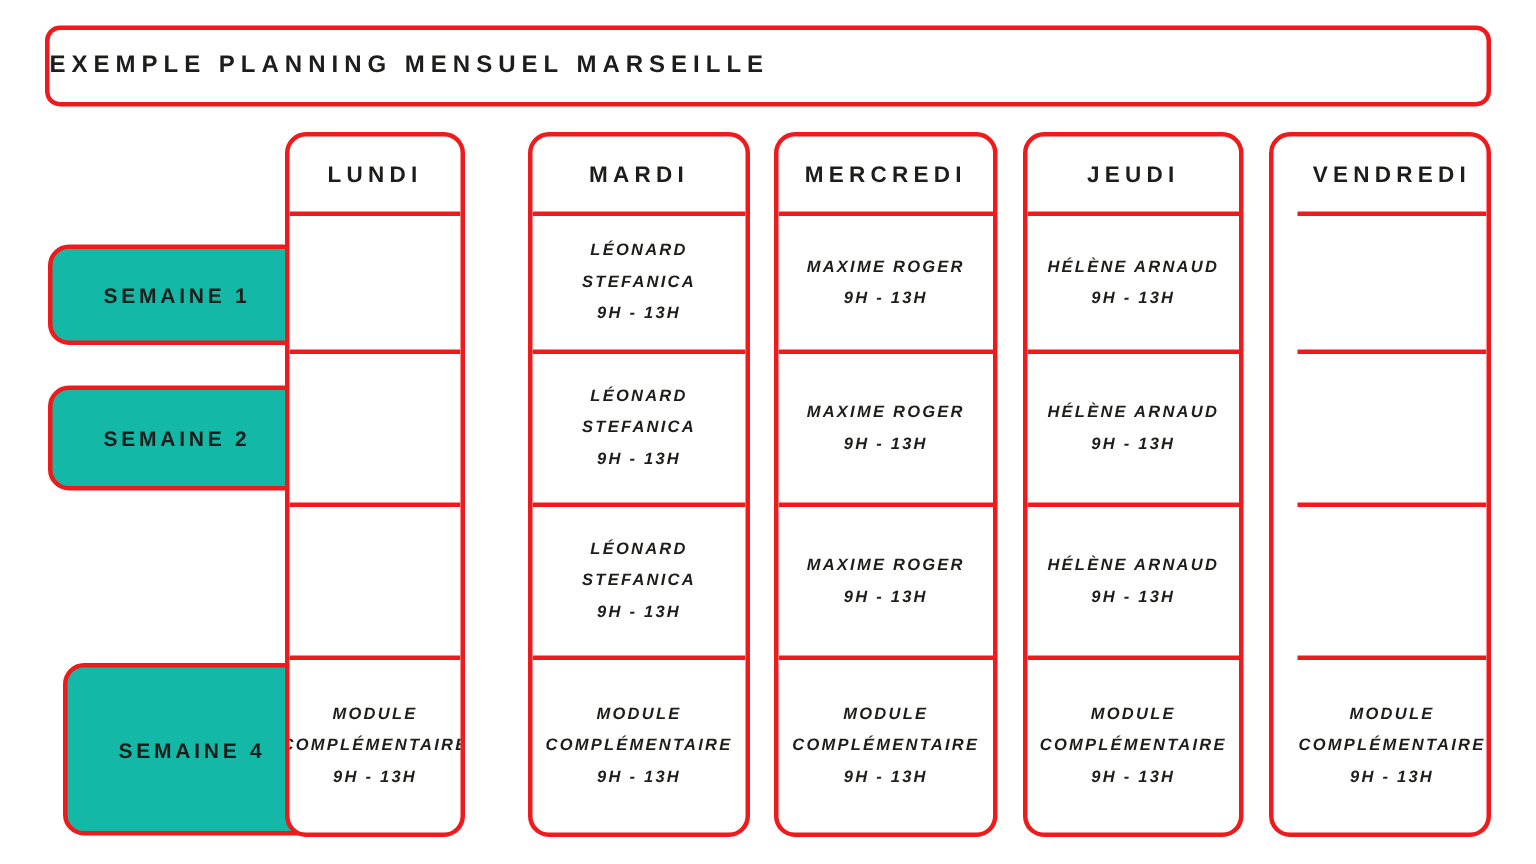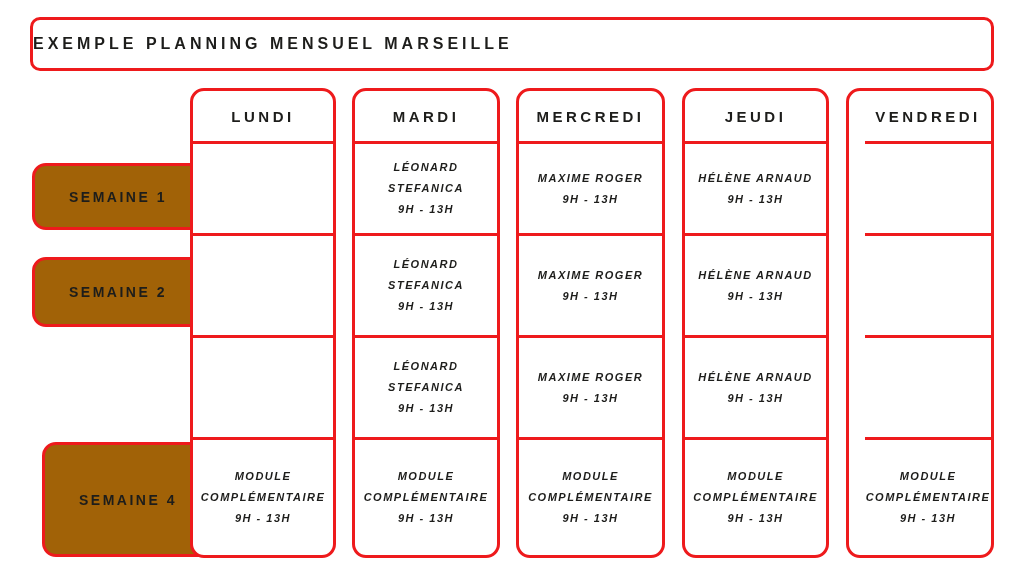--- a/index.html
+++ b/index.html
@@ -36,21 +36,21 @@
   .week-box {
     position: absolute;
     left: 32px;
     width: 172px;
     border: 3px solid #ee1a1c;
     border-radius: 14px;
     box-sizing: border-box;
     display: flex;
     align-items: center;
     justify-content: center;
-    background: #a16207;
+    background: #14b8a6;
   }
   .week-box .week-text {
     font-size: 14px;
     font-weight: bold;
     letter-spacing: 2.5px;
     color: #1d1d1b;
     white-space: nowrap;
   }
   .week-1 { top: 163px; height: 67px; }
   .week-2 { top: 257px; height: 70px; }
@@ -62,21 +62,21 @@
     top: 88px;
     height: 470px;
     border: 3px solid #ee1a1c;
     border-radius: 14px;
     box-sizing: border-box;
     background: #ffffff;
     display: flex;
     flex-direction: column;
     overflow: hidden;
   }
-  .col-lundi    { left: 190px; width: 146px; }
+  .col-lundi    { left: 190px; width: 120px; }
   .col-mardi    { left: 352px; width: 148px; }
   .col-mercredi { left: 516px; width: 149px; }
   .col-jeudi    { left: 682px; width: 147px; }
   .col-vendredi { left: 846px; width: 148px; padding-left: 16px; }
 
   .day-header {
     height: 50px;
     flex: 0 0 50px;
     display: flex;
     align-items: center;

